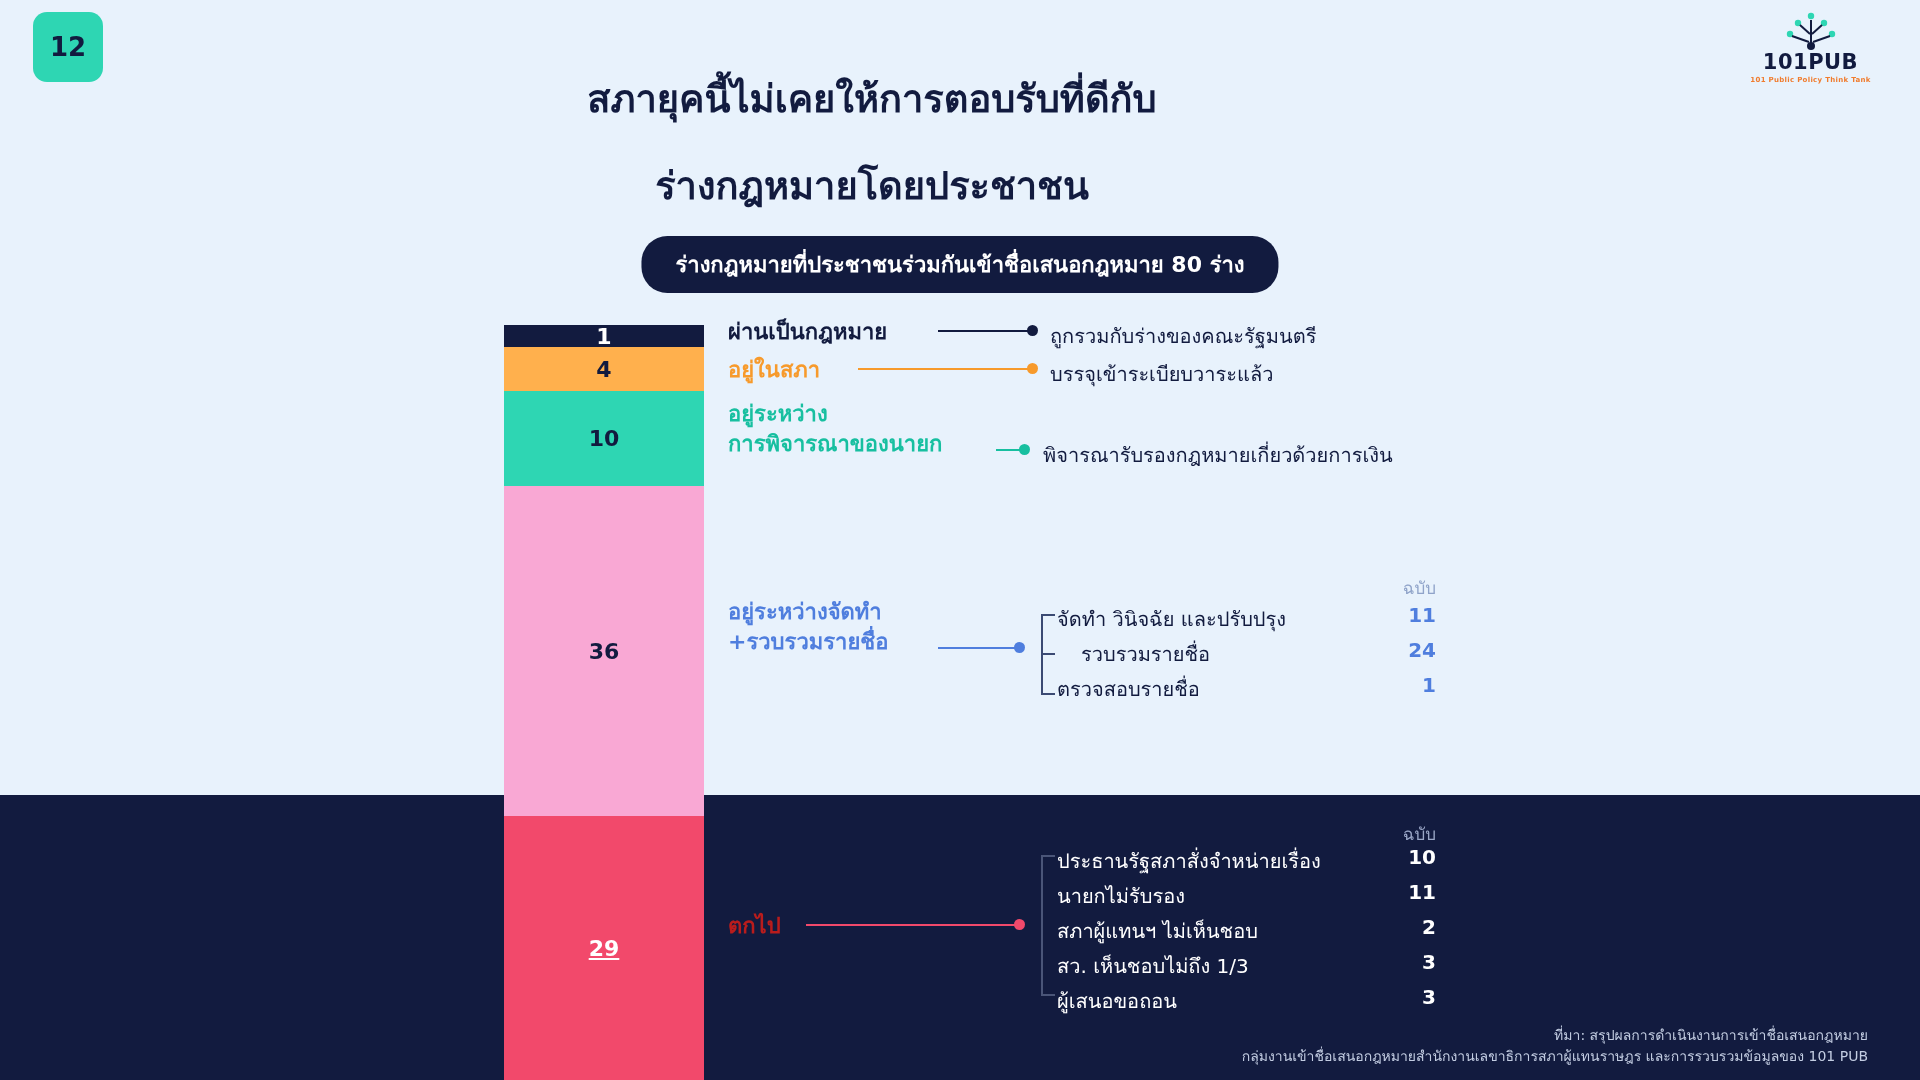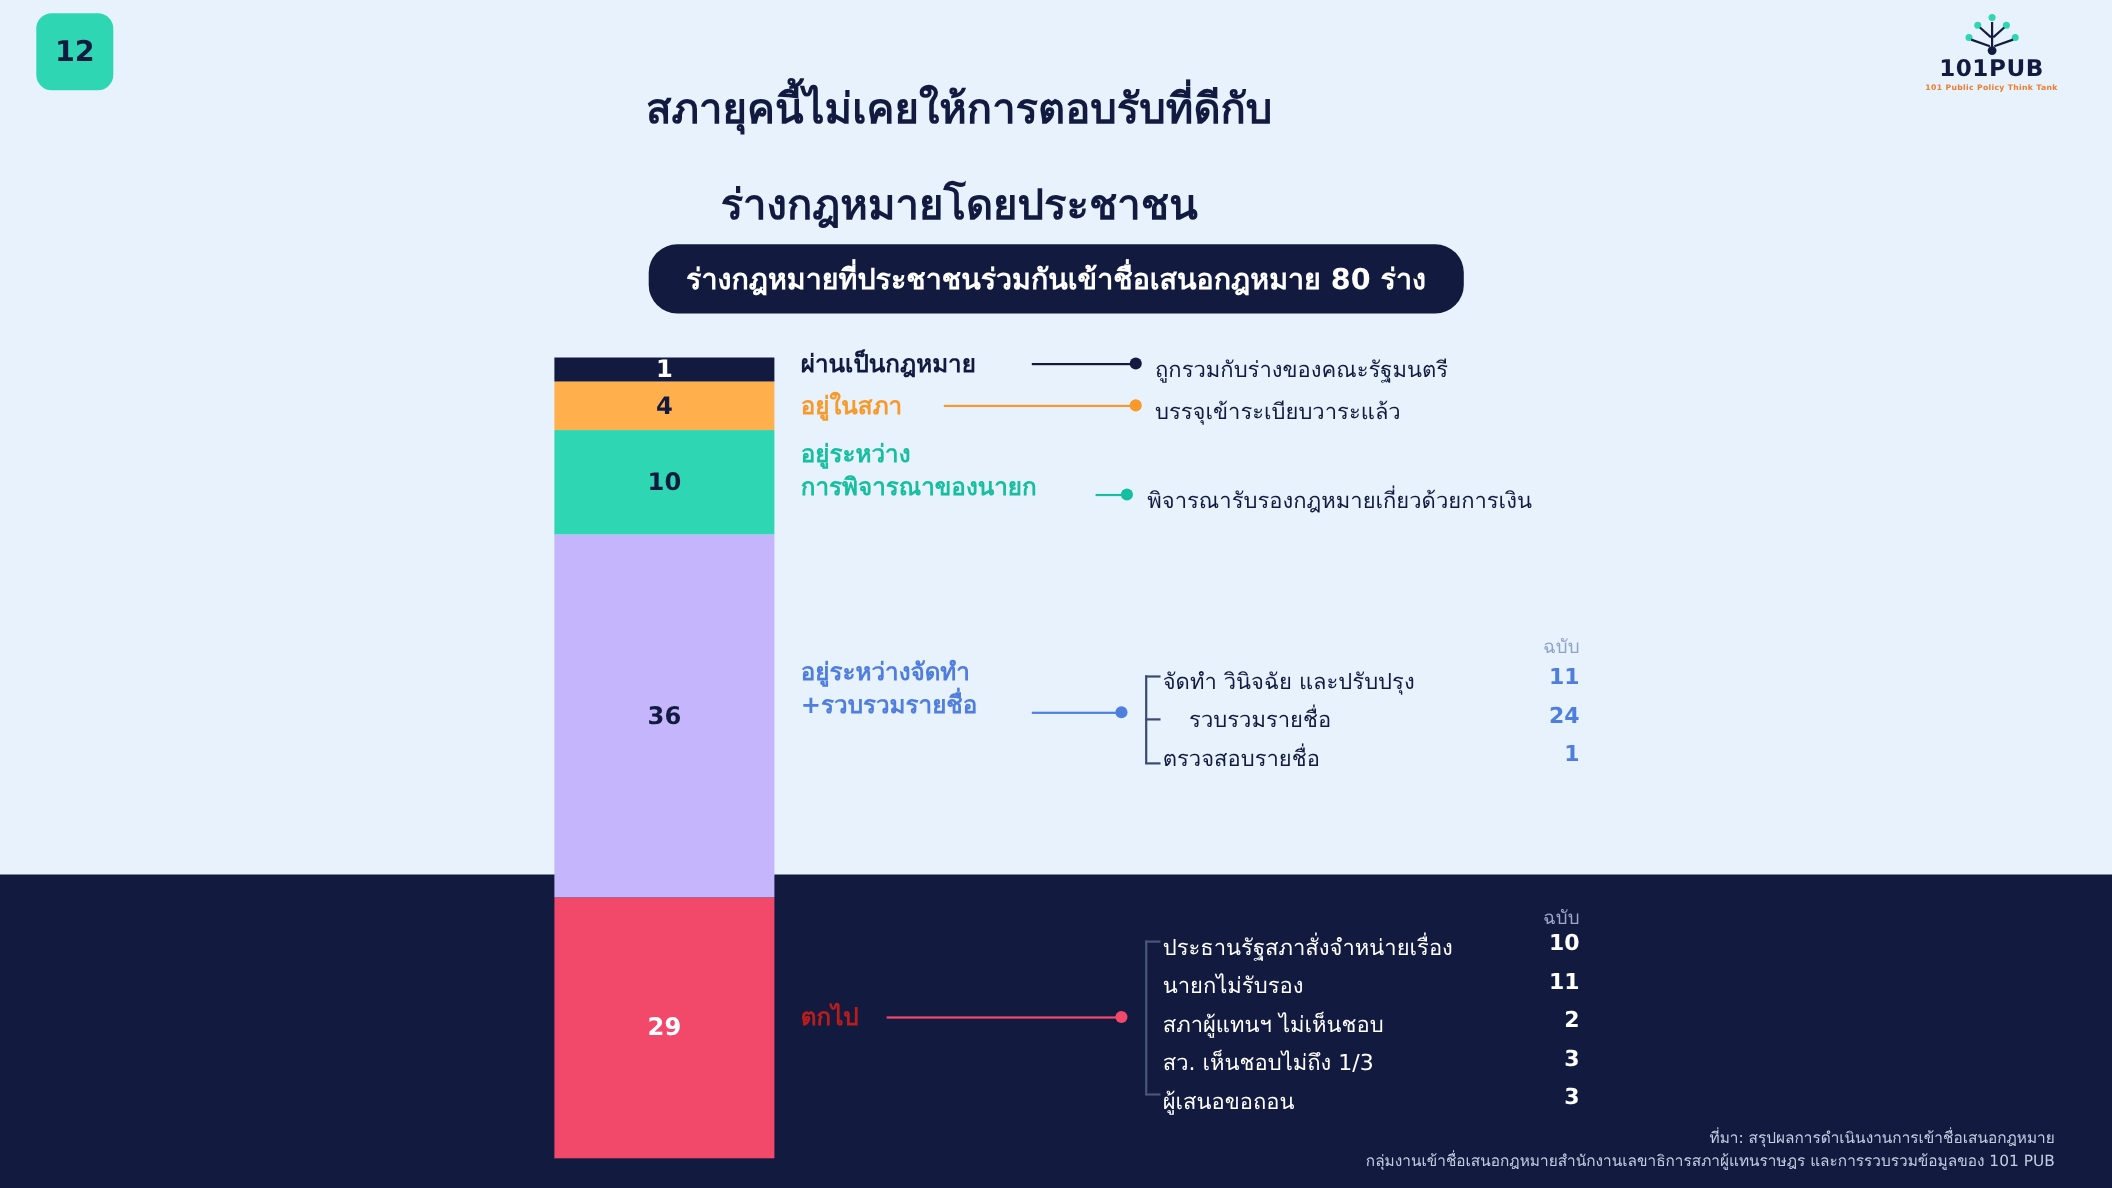--- a/index.html
+++ b/index.html
@@ -53,24 +53,24 @@
     position: absolute; left: 0; width: 1744px;
     text-align: center;
     color: #121b3f;
     font-weight: bold;
   }
   .title1 { top: 68px; font-size: 38px; }
   .title2 { top: 155px; font-size: 38px; }
   .subtitle-pill {
     position: absolute;
     left: 50%; transform: translateX(-50%);
-    top: 222px;
+    top: 236px;
     background: #121b3f;
     color: #ffffff;
-    font-size: 26px;
+    font-size: 22px;
     font-weight: bold;
     padding: 11px 34px;
     border-radius: 26px;
     white-space: nowrap;
   }
   
   .bar {
     position: absolute;
     left: 504px;
     top: 325px;
@@ -79,21 +79,21 @@
   .seg {
     position: relative;
     display: flex; align-items: center; justify-content: center;
     font-weight: bold;
     font-size: 22px;
     color: #121b3f;
   }
   .seg.s-law   { background: #121b3f; color: #ffffff; }
   .seg.s-house { background: #ffb04d; }
   .seg.s-pm    { background: #2ed6b3; }
-  .seg.s-draft { background: #c4b5fd; }
+  .seg.s-draft { background: #f9a8d4; }
   .seg.s-fail  { background: #f2496b; color: #ffffff; }
 
   
   .lbl {
     position: absolute;
     font-weight: bold;
     font-size: 22px;
     line-height: 1.25;
   }
   .lbl.c-dark { color: #121b3f; }
@@ -198,21 +198,21 @@
     </div>
     <div class="seg s-house" style="height:44px;">
       <span>4</span>
     </div>
     <div class="seg s-pm" style="height:95px;">
       <span>10</span>
     </div>
     <div class="seg s-draft" style="height:330px;">
       <span>36</span>
     </div>
-    <div class="seg s-fail" style="height:237px;">
+    <div class="seg s-fail" style="height:265px;text-decoration:underline;">
       <span>29</span>
     </div>
   </div>
 
   <div class="lbl c-dark" style="left:728px; top:318px;">ผ่านเป็นกฎหมาย</div>
   <div class="line" style="left:938px; top:330px; width:90px;"></div>
   <div class="dot" style="left:1027px; top:325px;"></div>
   <div class="detail" style="left:1050px; top:320px;">ถูกรวมกับร่างของคณะรัฐมนตรี</div>
 
   <div class="lbl c-orange" style="left:728px; top:356px;">อยู่ในสภา</div>

